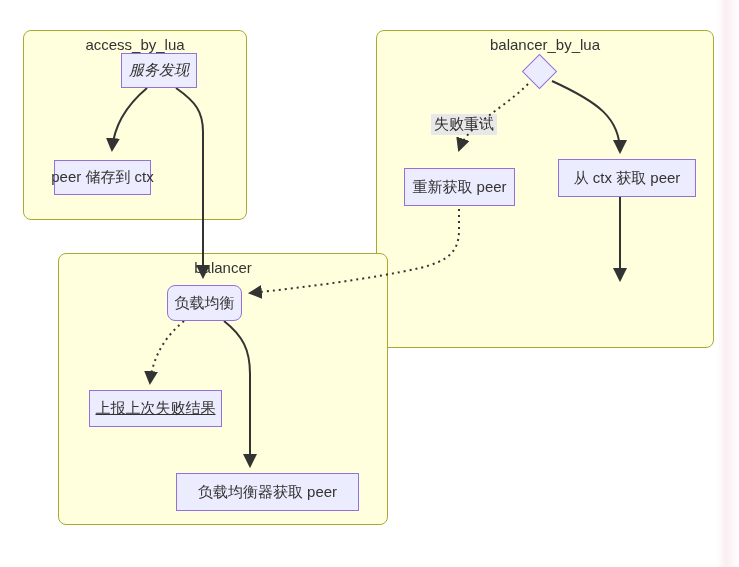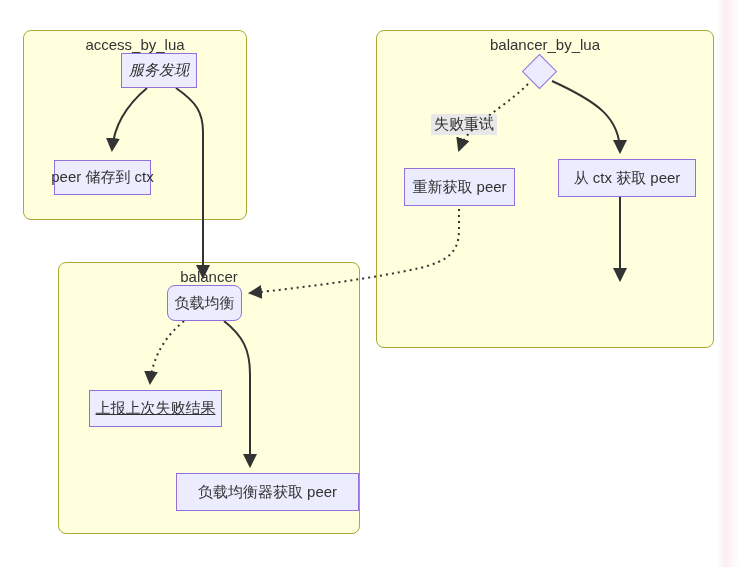--- a/index.html
+++ b/index.html
@@ -82,21 +82,21 @@
   <div class="page-edge"></div>
 
   <div class="cluster" style="left:23px;top:30px;width:222px;height:188px;">
     <div class="cluster-title">access_by_lua</div>
   </div>
 
   <div class="cluster" style="left:376px;top:30px;width:336px;height:316px;">
     <div class="cluster-title">balancer_by_lua</div>
   </div>
 
-  <div class="cluster" style="left:58px;top:262px;width:300px;height:270px;">
+  <div class="cluster" style="left:58px;top:253px;width:300px;height:270px;padding-left:28px;">
     <div class="cluster-title">balancer</div>
   </div>
 
   <div class="edge-label" style="left:431px;top:114px;">失败重试</div>
 
   <svg class="edges" width="739" height="567" viewBox="0 0 739 567">
     <defs>
       <marker id="ah" viewBox="0 0 10 10" refX="8.5" refY="5" markerWidth="7" markerHeight="7" orient="auto-start-reverse">
         <path d="M0,0 L10,5 L0,10 z" fill="#333333"></path>
       </marker>

